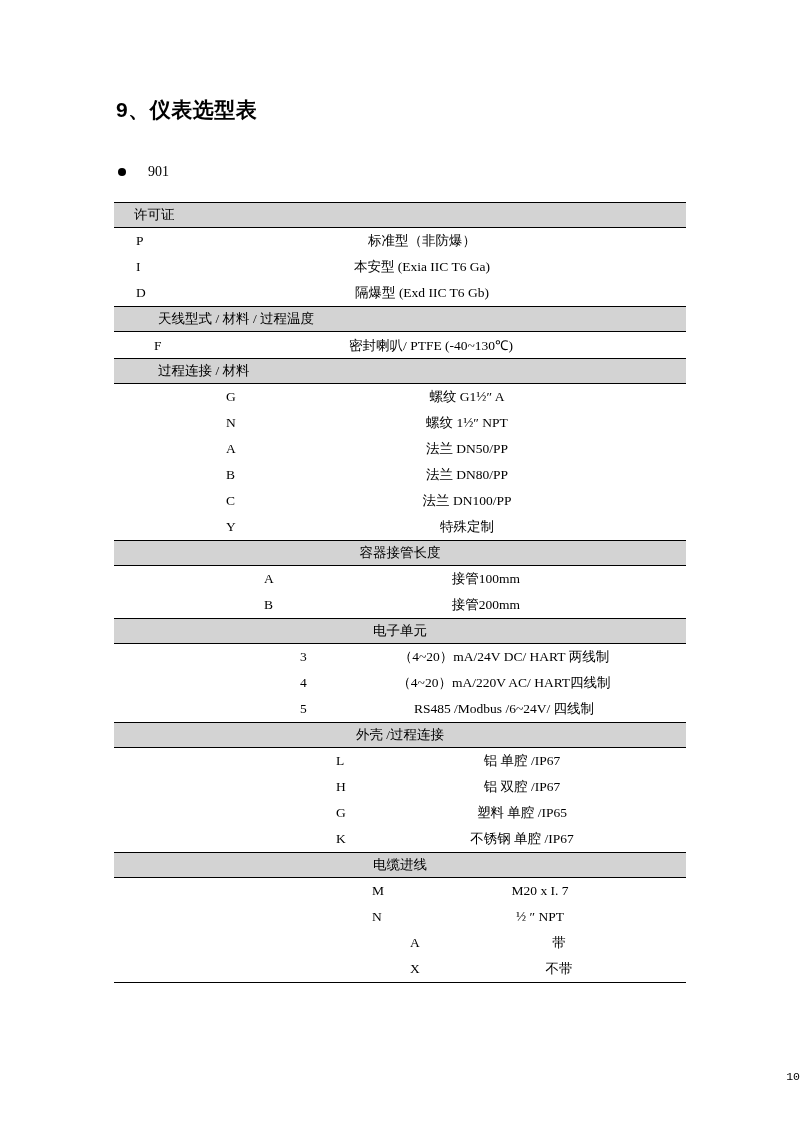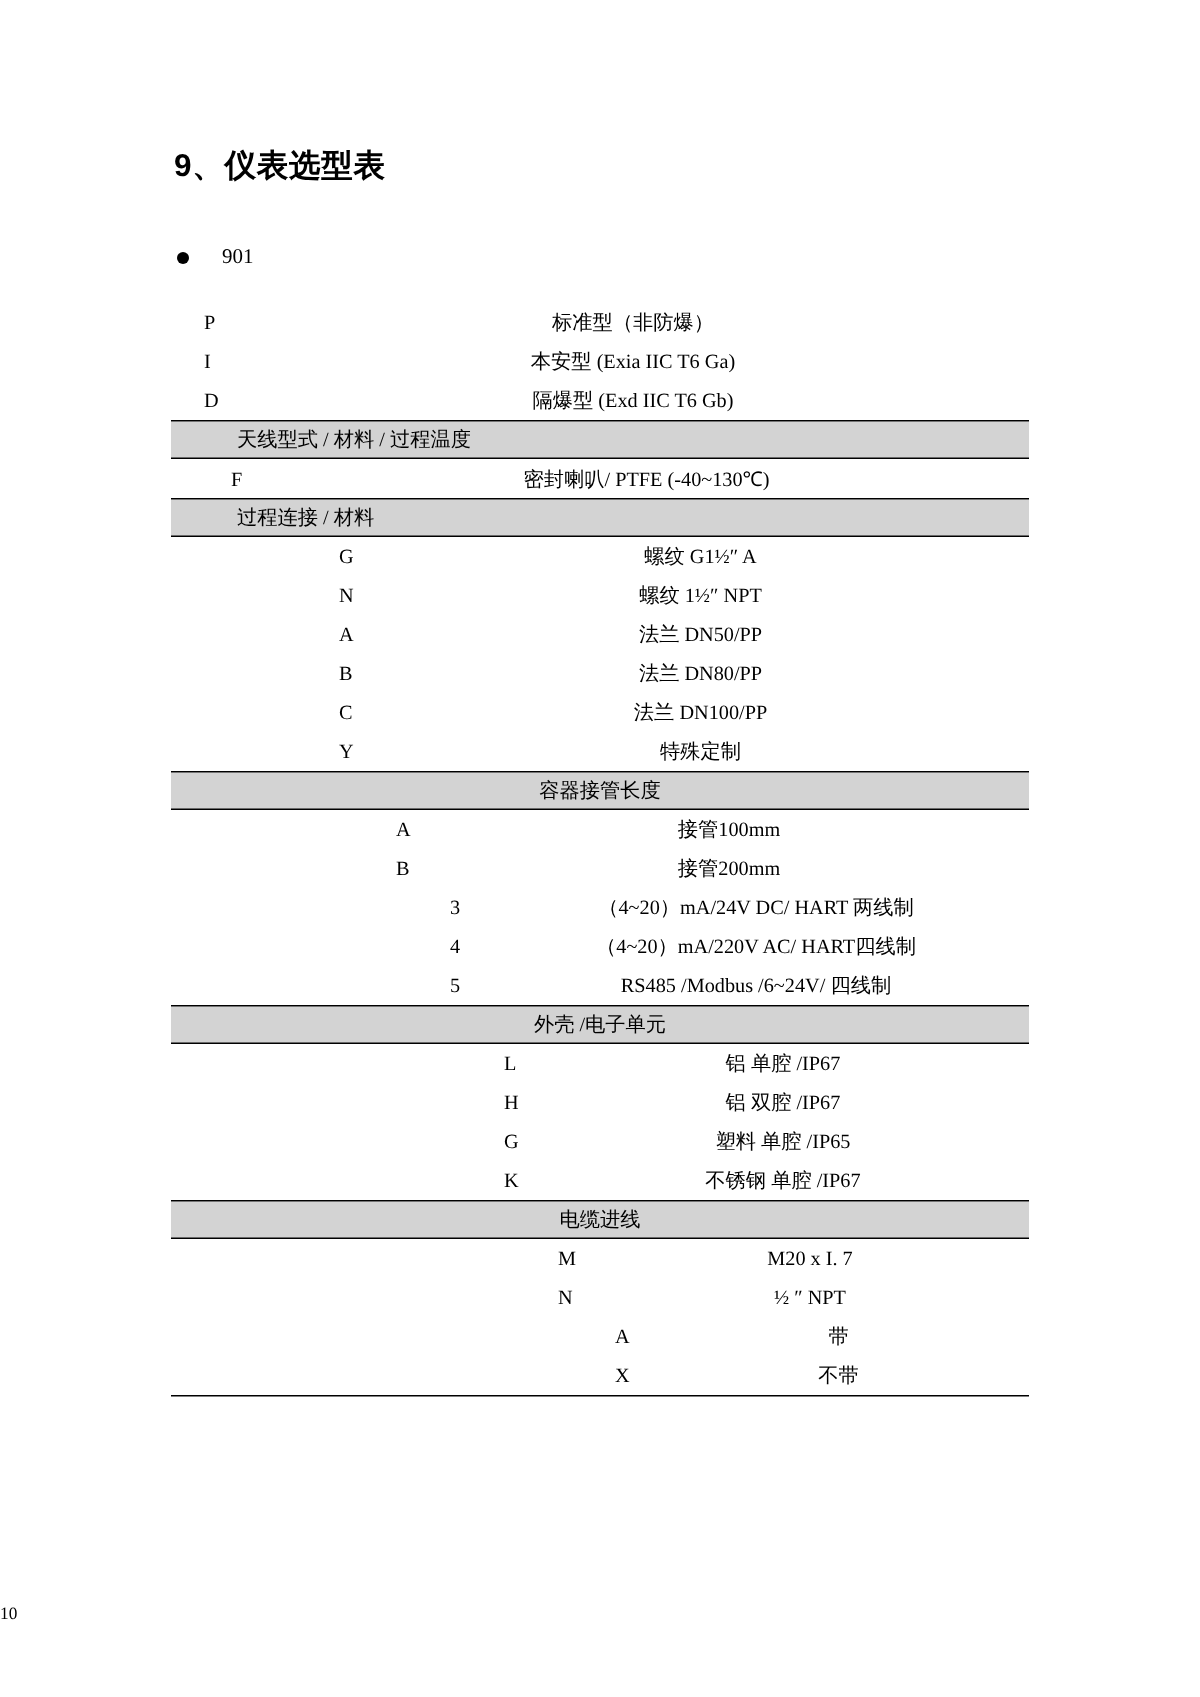--- a/index.html
+++ b/index.html
@@ -117,40 +117,45 @@
   .ind-7 { padding-left: 258px; }
   .ind-8 { padding-left: 296px; }
   .last-border td {
     border-bottom: 1px solid #000;
   }
   .page-number {
     position: absolute;
     left: 0;
     top: 1070px;
     width: 800px;
-    text-align: left;
+    text-align: right;
     font-size: 11.5px;
-    font-family: Liberation Serif, serif;
+    font-family: Liberation Mono, monospace;
   }
 </style>
 </head>
 <body>
 
 <div class="page">
   <div class="content">
 
     <h1 class="doc-title">9、仪表选型表</h1>
 
     <div class="bullet-row">
       <span class="bullet-dot"></span>
       <span class="bullet-label">901</span>
     </div>
 
     <table class="select-table">
       <tbody>
+          <tr class="header-row">
+            <td>
+              <span class="hdr-text hdr-left">许可证</span>
+            </td>
+          </tr>
           <tr class="option-row">
             <td>
               <div class="opt ind-0">
                 <span class="code">P</span>
                 <span class="desc">标准型（非防爆）</span>
               </div>
             </td>
           </tr>
           <tr class="option-row">
             <td>
@@ -248,20 +253,25 @@
             </td>
           </tr>
           <tr class="option-row">
             <td>
               <div class="opt ind-4">
                 <span class="code">B</span>
                 <span class="desc">接管200mm</span>
               </div>
             </td>
           </tr>
+          <tr class="header-row">
+            <td>
+              <span class="hdr-text hdr-center">电子单元</span>
+            </td>
+          </tr>
           <tr class="option-row">
             <td>
               <div class="opt ind-5">
                 <span class="code">3</span>
                 <span class="desc">（4~20）mA/24V DC/ HART 两线制</span>
               </div>
             </td>
           </tr>
           <tr class="option-row">
             <td>
@@ -274,21 +284,21 @@
           <tr class="option-row">
             <td>
               <div class="opt ind-5">
                 <span class="code">5</span>
                 <span class="desc">RS485 /Modbus  /6~24V/ 四线制</span>
               </div>
             </td>
           </tr>
           <tr class="header-row">
             <td>
-              <span class="hdr-text hdr-center">外壳 /电子单元</span>
+              <span class="hdr-text hdr-center">外壳 /过程连接</span>
             </td>
           </tr>
           <tr class="option-row">
             <td>
               <div class="opt ind-6">
                 <span class="code">L</span>
                 <span class="desc">铝 单腔 /IP67</span>
               </div>
             </td>
           </tr>

